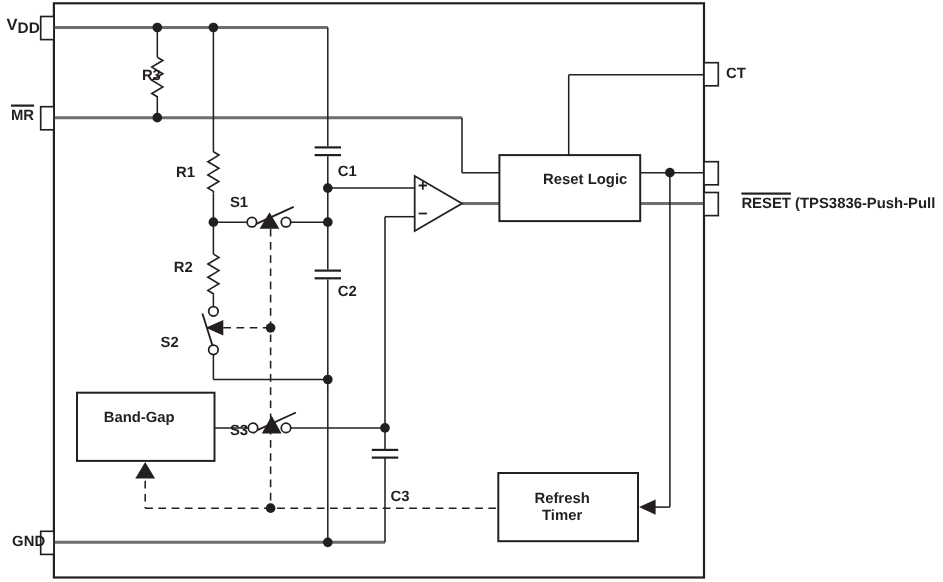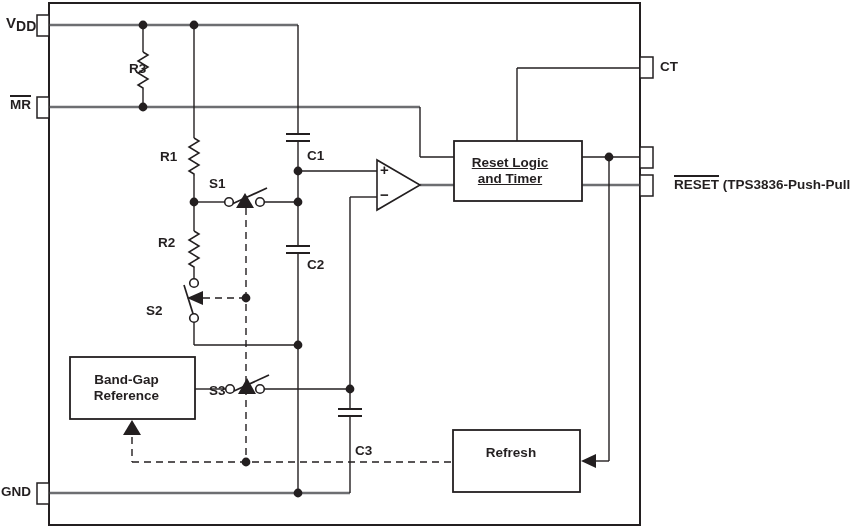--- a/index.html
+++ b/index.html
@@ -164,21 +164,21 @@
       <rect x="640" y="175" width="13" height="21"></rect>
     </g>
   </svg>
 
   <div class="lbl" style="left:6px;top:16px;font-size:15px;">
     <span>V</span><span class="sub">DD</span>
   </div>
   <div class="lbl" style="left:10px;top:98px;">
     <span class="ovl">MR</span>
   </div>
-  <div class="lbl" style="left:1px;top:485px;">
+  <div class="lbl" style="left:11px;top:485px;">
     <span>GND</span>
   </div>
   <div class="lbl" style="left:660px;top:60px;">
     <span>CT</span>
   </div>
   <div class="lbl" style="left:658px;top:178px;padding-left:16px;">
     <span class="ovl">RESET</span><span> (TPS3836-Push-Pull</span>
   </div>
 
   <div class="lbl" style="left:93px;top:62px;margin-left:36px;"><span>R3</span></div>
@@ -187,25 +187,24 @@
   <div class="lbl" style="left:209px;top:177px;"><span>S1</span></div>
   <div class="lbl" style="left:146px;top:304px;"><span>S2</span></div>
   <div class="lbl" style="left:209px;top:384px;"><span>S3</span></div>
   <div class="lbl" style="left:307px;top:149px;"><span>C1</span></div>
   <div class="lbl" style="left:307px;top:258px;"><span>C2</span></div>
   <div class="lbl" style="left:355px;top:444px;"><span>C3</span></div>
 
   <div class="sign" style="left:380px;top:164px;"><span>+</span></div>
   <div class="sign" style="left:380px;top:189px;"><span>−</span></div>
 
-  <div class="blk" style="left:448px;top:155px;width:124px;text-decoration:underline;">
+  <div class="blk" style="left:470px;top:155px;width:124px;">
     <span>Reset Logic</span>
-      <span>and Timer</span>
   </div>
   <div class="blk" style="left:70px;top:372px;width:113px;">
     <span>Band-Gap</span>
-      <span>Reference</span>
   </div>
   <div class="blk" style="left:453px;top:445px;width:116px;">
     <span>Refresh</span>
+      <span>Timer</span>
   </div>
 
 </div>
 
 </body></html>

